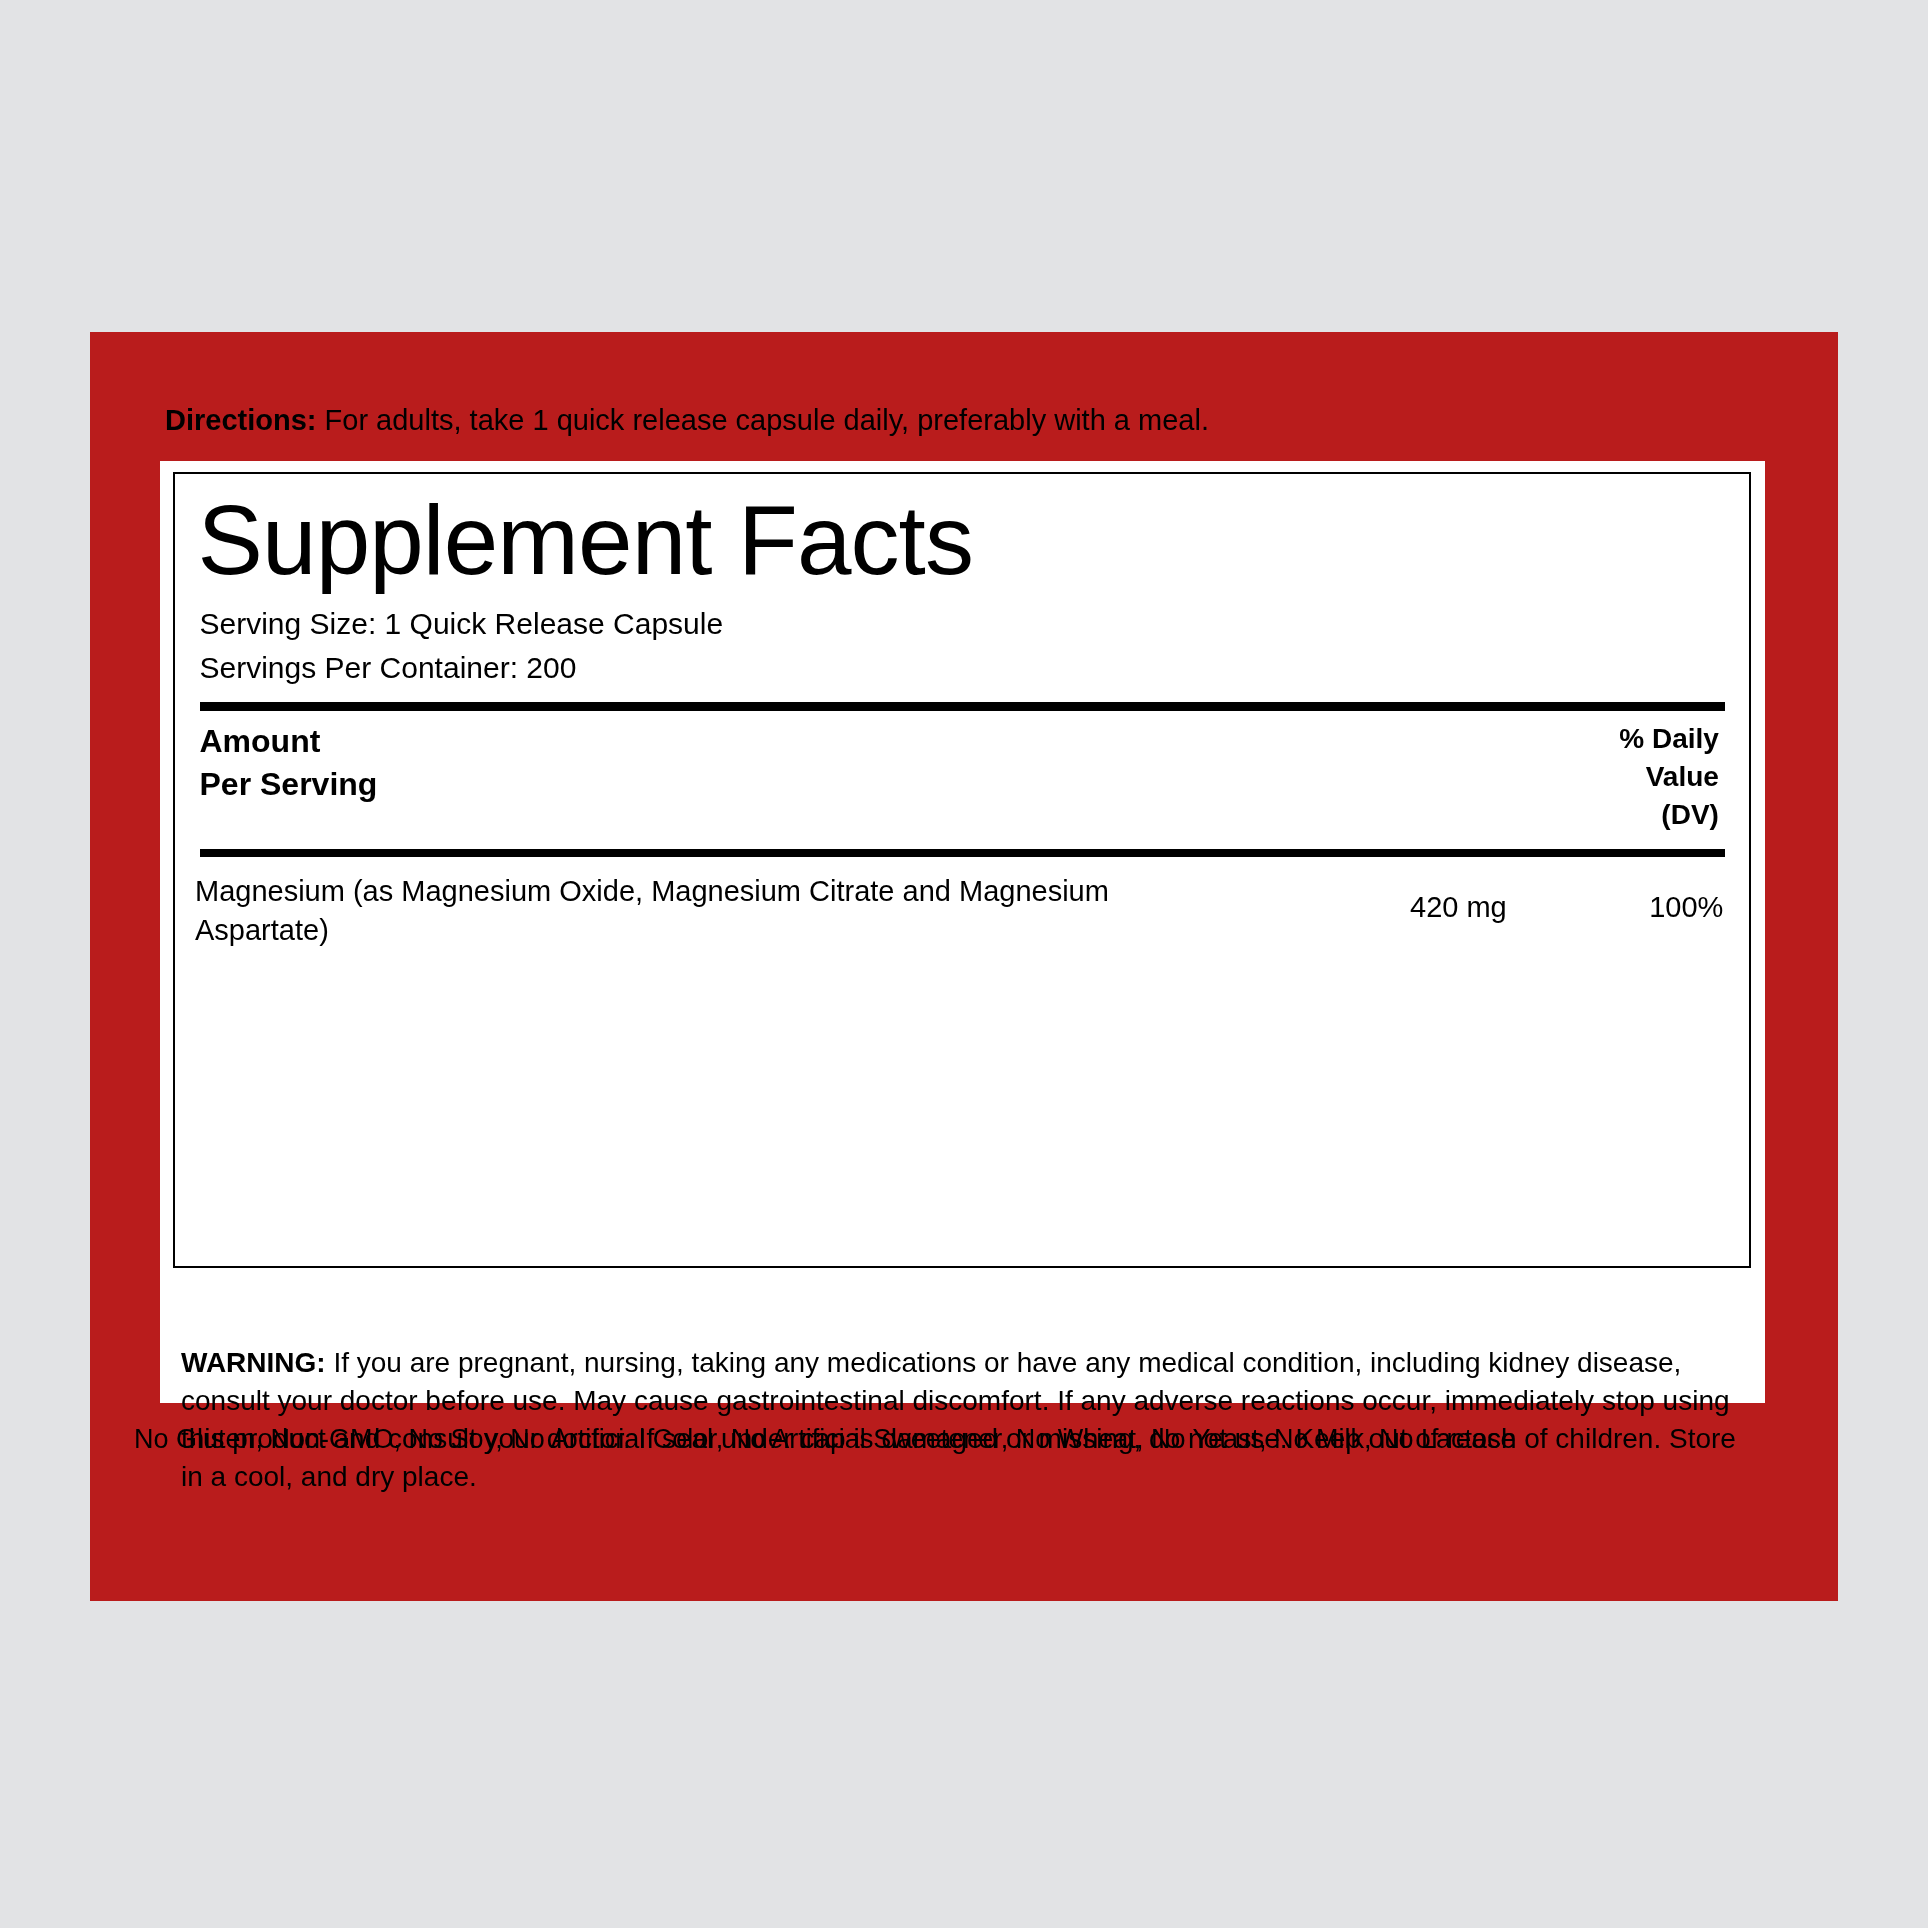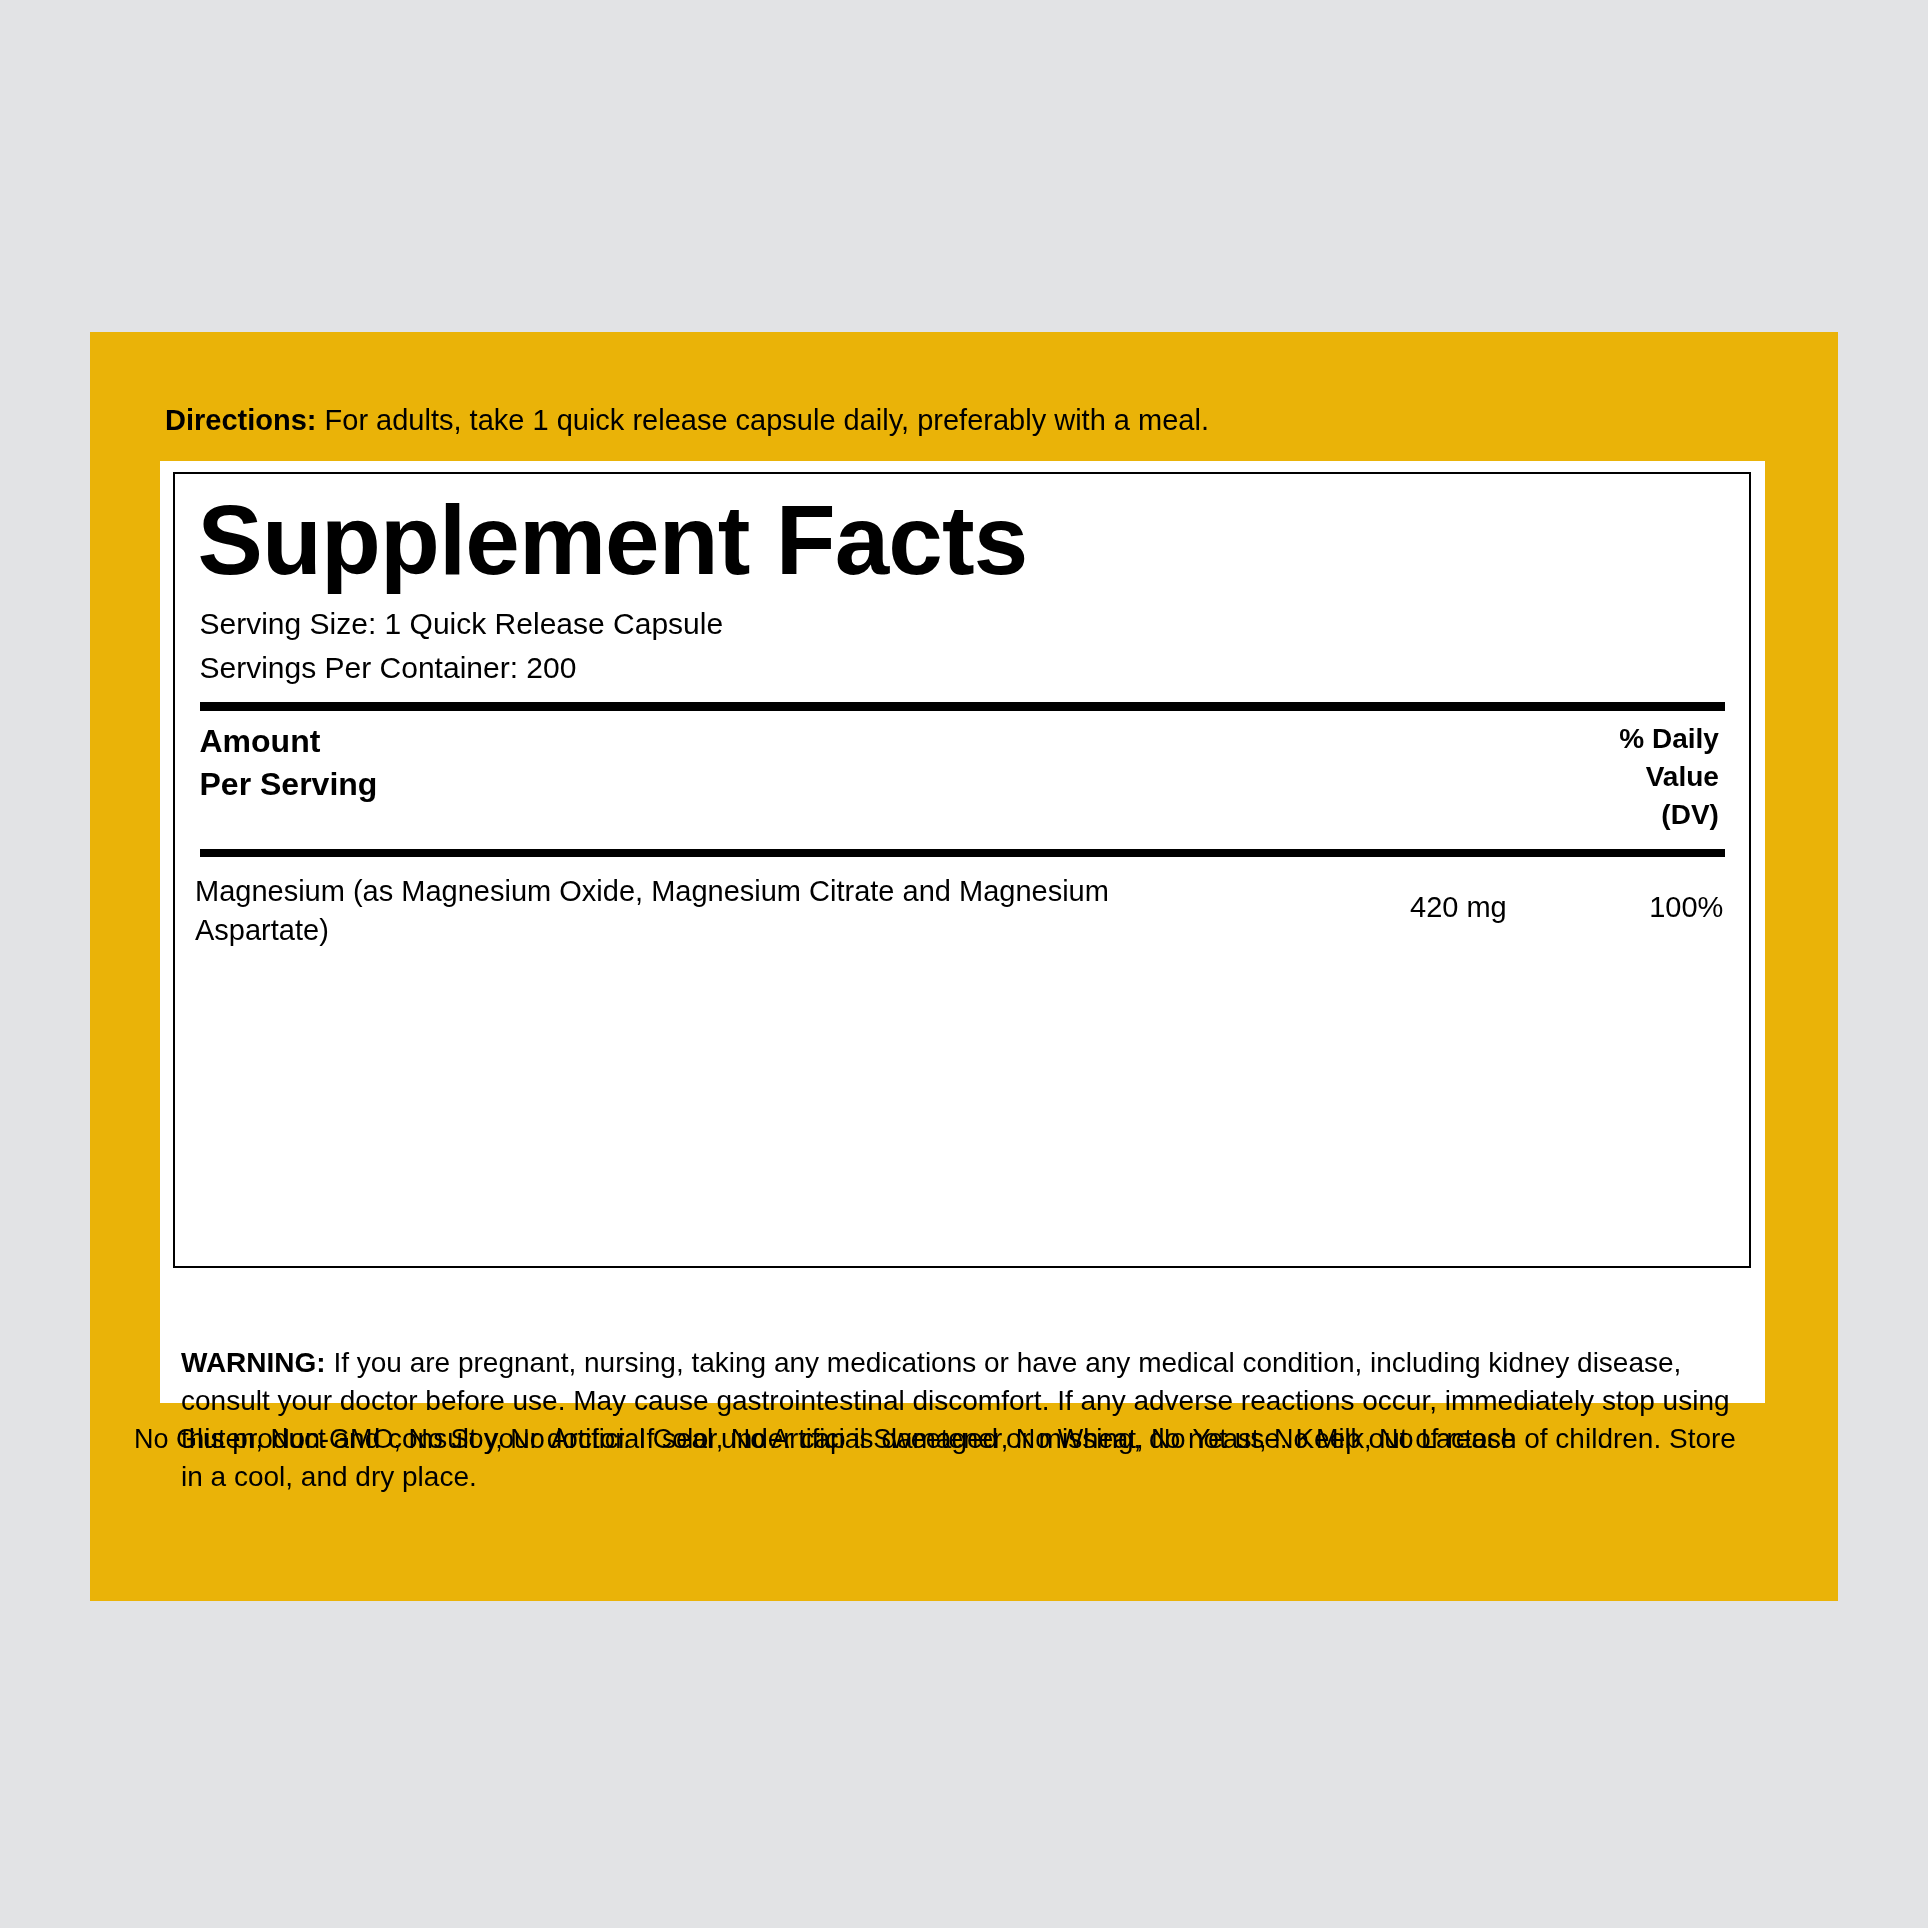--- a/index.html
+++ b/index.html
@@ -13,21 +13,21 @@
     font-family: "Liberation Sans", sans-serif;
     -webkit-font-smoothing: antialiased;
   }
 
   .label-panel {
     position: absolute;
     left: 90px;
     top: 332px;
     width: 1748px;
     height: 1269px;
-    background: #eab308;
+    background: #b91c1c;
     box-sizing: border-box;
   }
 
   .directions-line {
     position: absolute;
     left: 75px;
     top: 71px;
     width: 1638px;
     font-size: 29px;
     color: #000;
@@ -54,21 +54,21 @@
     width: 1578px;
     height: 796px;
     border: 2.8px solid #000;
     box-sizing: border-box;
     background: #fff;
   }
 
   .facts-title {
     margin: 11.3px 0 0 22.6px;
     font-size: 98px;
-    font-weight: bold;
+    font-weight: normal;
     letter-spacing: -0.9px;
     line-height: 1.12;
     color: #000;
   }
 
   .serving-size,
   .servings-per {
     margin-left: 24.5px;
     font-size: 30px;
     color: #000;

